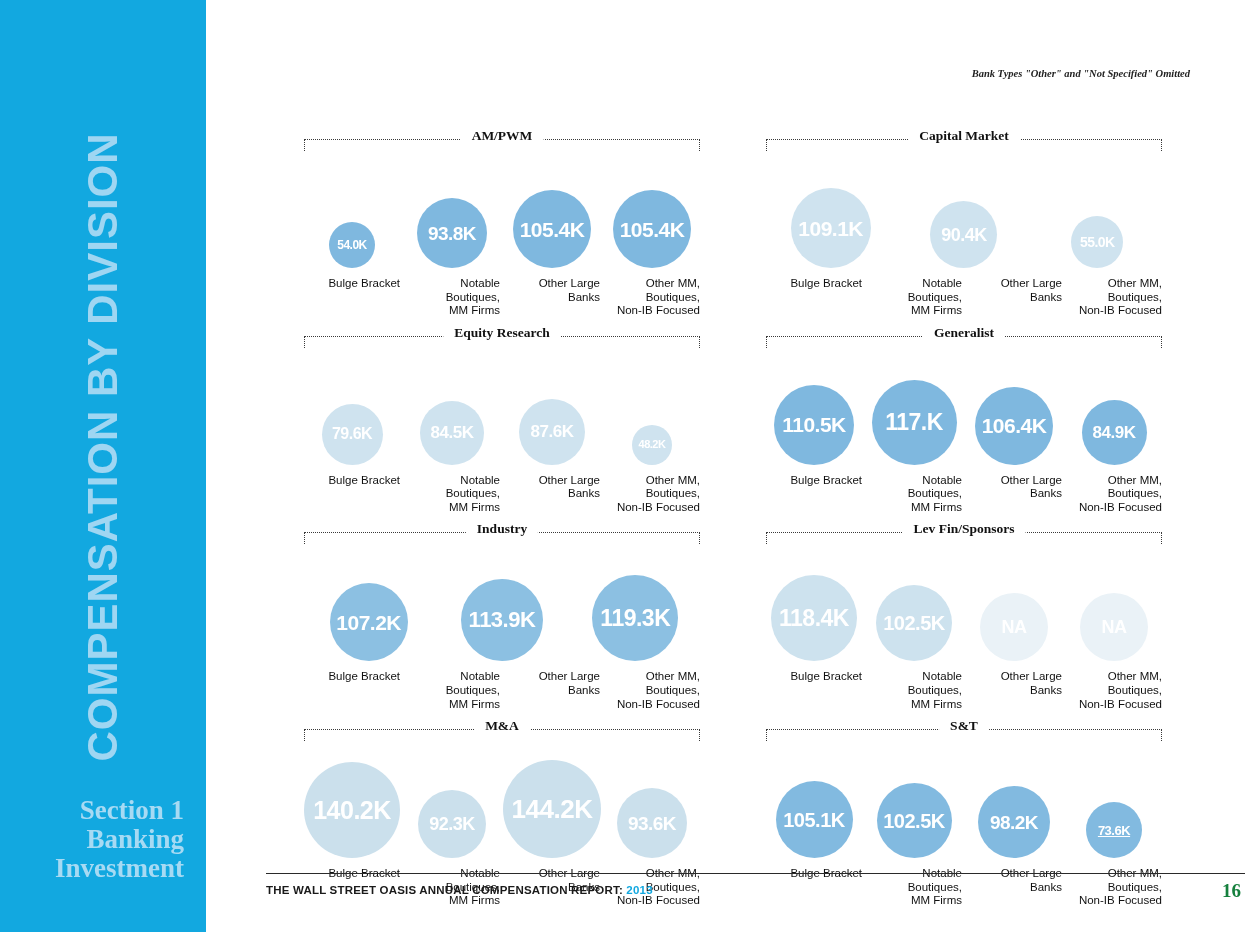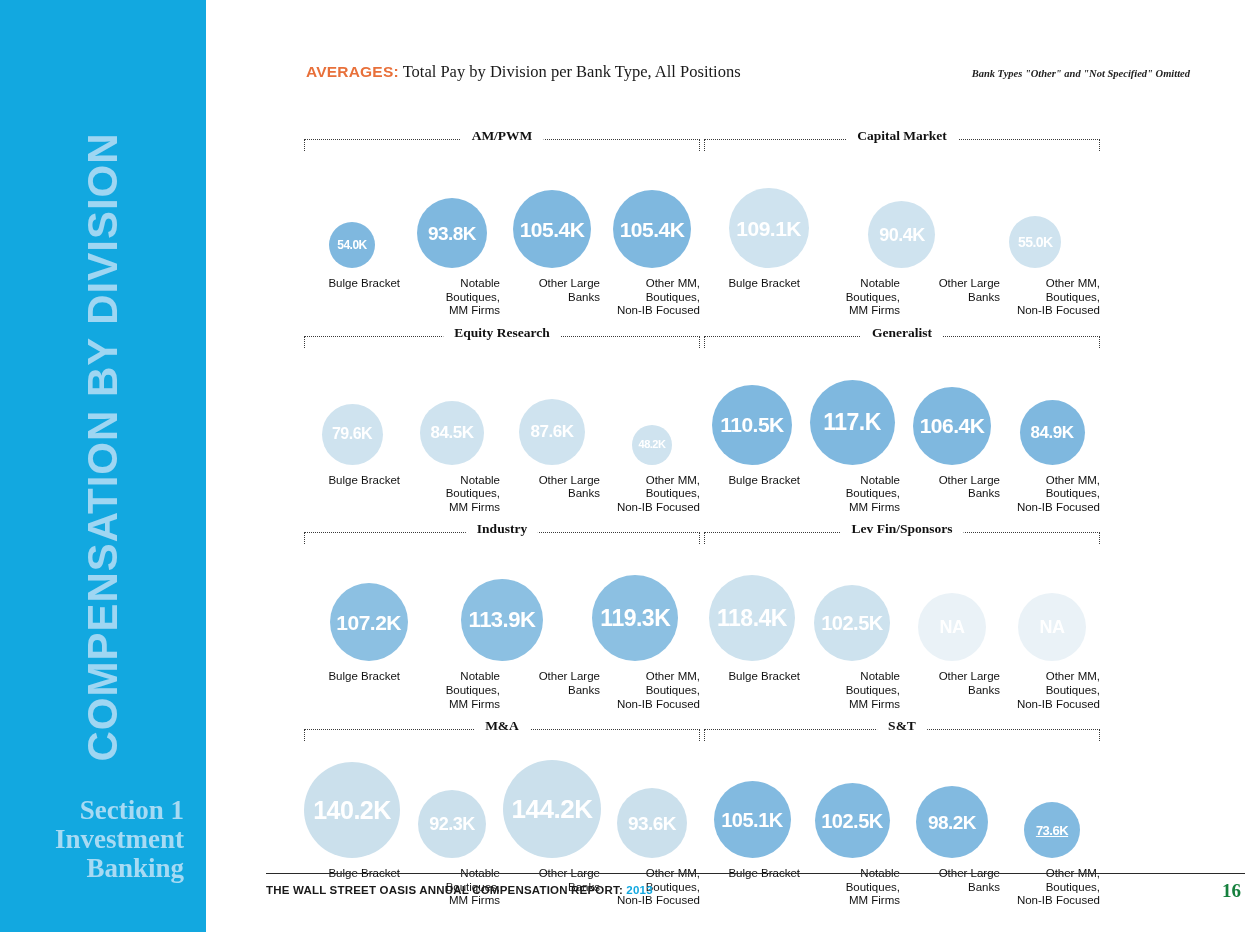--- a/index.html
+++ b/index.html
@@ -93,20 +93,21 @@
 
   
   #panels {
     position: absolute;
     left: 96px;
     top: 128px;
     width: 904px;
   }
   .panel-row {
     display: flex;
+    gap: 62px;
     margin-bottom: 7px;
   }
   .panel {
     width: 400px;
     position: relative;
   }
 
   
   .bracket {
     position: relative;
@@ -211,31 +212,28 @@
     color: #15803d;
   }
 </style>
 </head>
 <body>
 
 <div id="sidebar">
   <div id="sidebar-title">COMPENSATION BY DIVISION</div>
   <div id="sidebar-footer">
     <div>Section 1</div>
+    <div>Banking</div>
     <div>Investment</div>
-    <div>Banking</div>
   </div>
 </div>
 
 <div id="content">
 
   <div id="header">
-    <div id="header-main">
-      <span id="header-eyebrow">AVERAGES:</span><span> Total Pay by Division per Bank Type, All Positions</span>
-    </div>
     <div id="header-note">Bank Types "Other" and "Not Specified" Omitted</div>
   </div>
 
   <div id="panels">
       <div class="panel-row">
         <div class="panel">
           <div class="bracket">
             <div class="bracket-line"></div>
             <div class="bracket-tick-l"></div>
             <div class="bracket-tick-r"></div>

